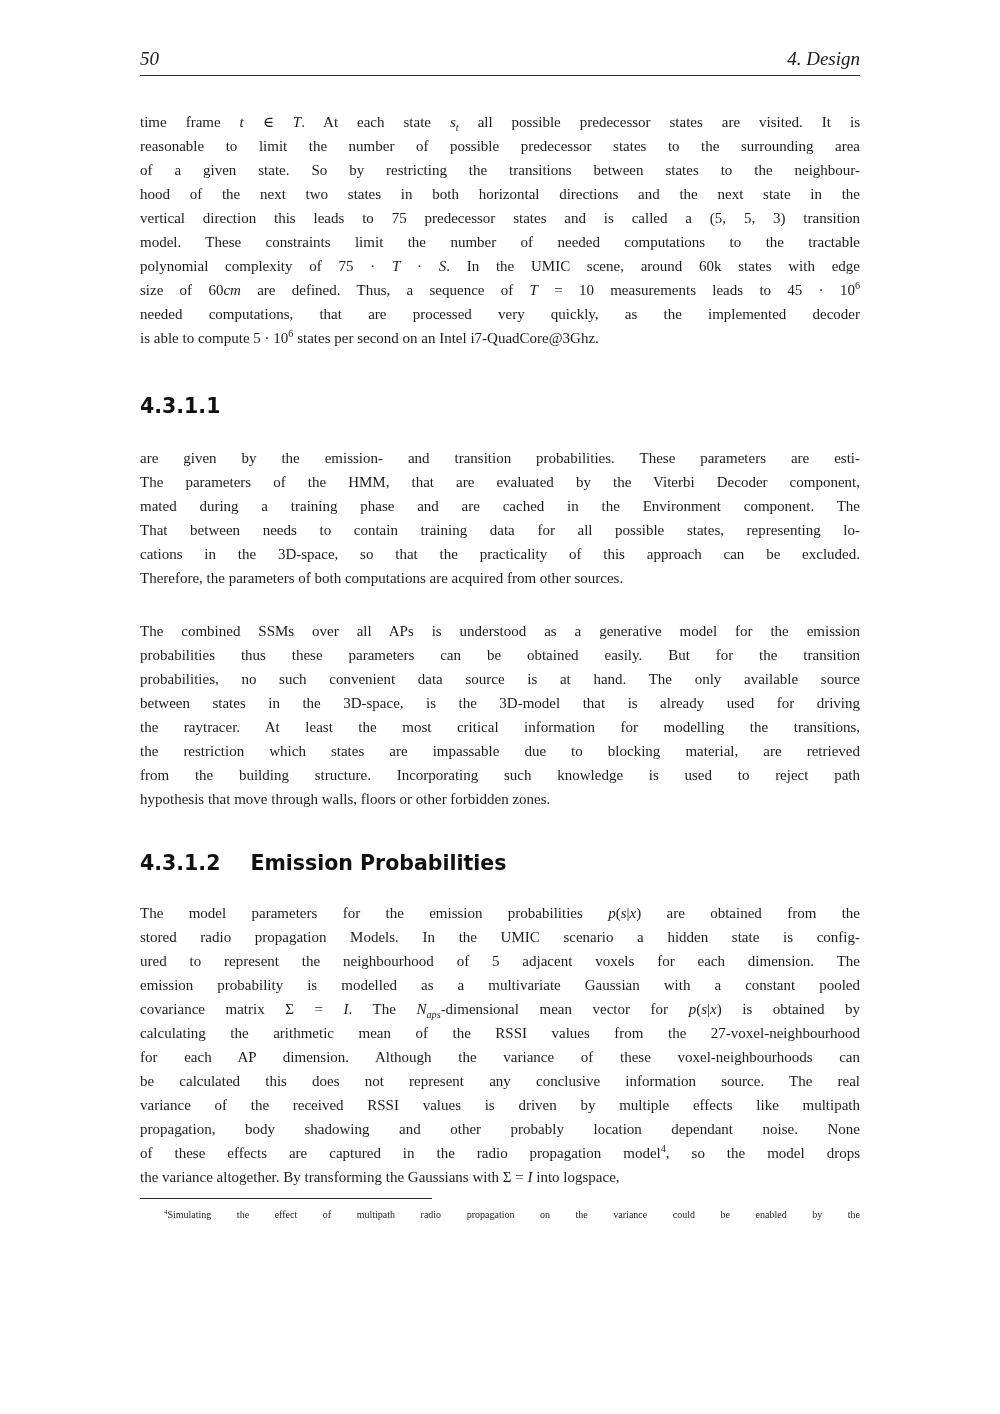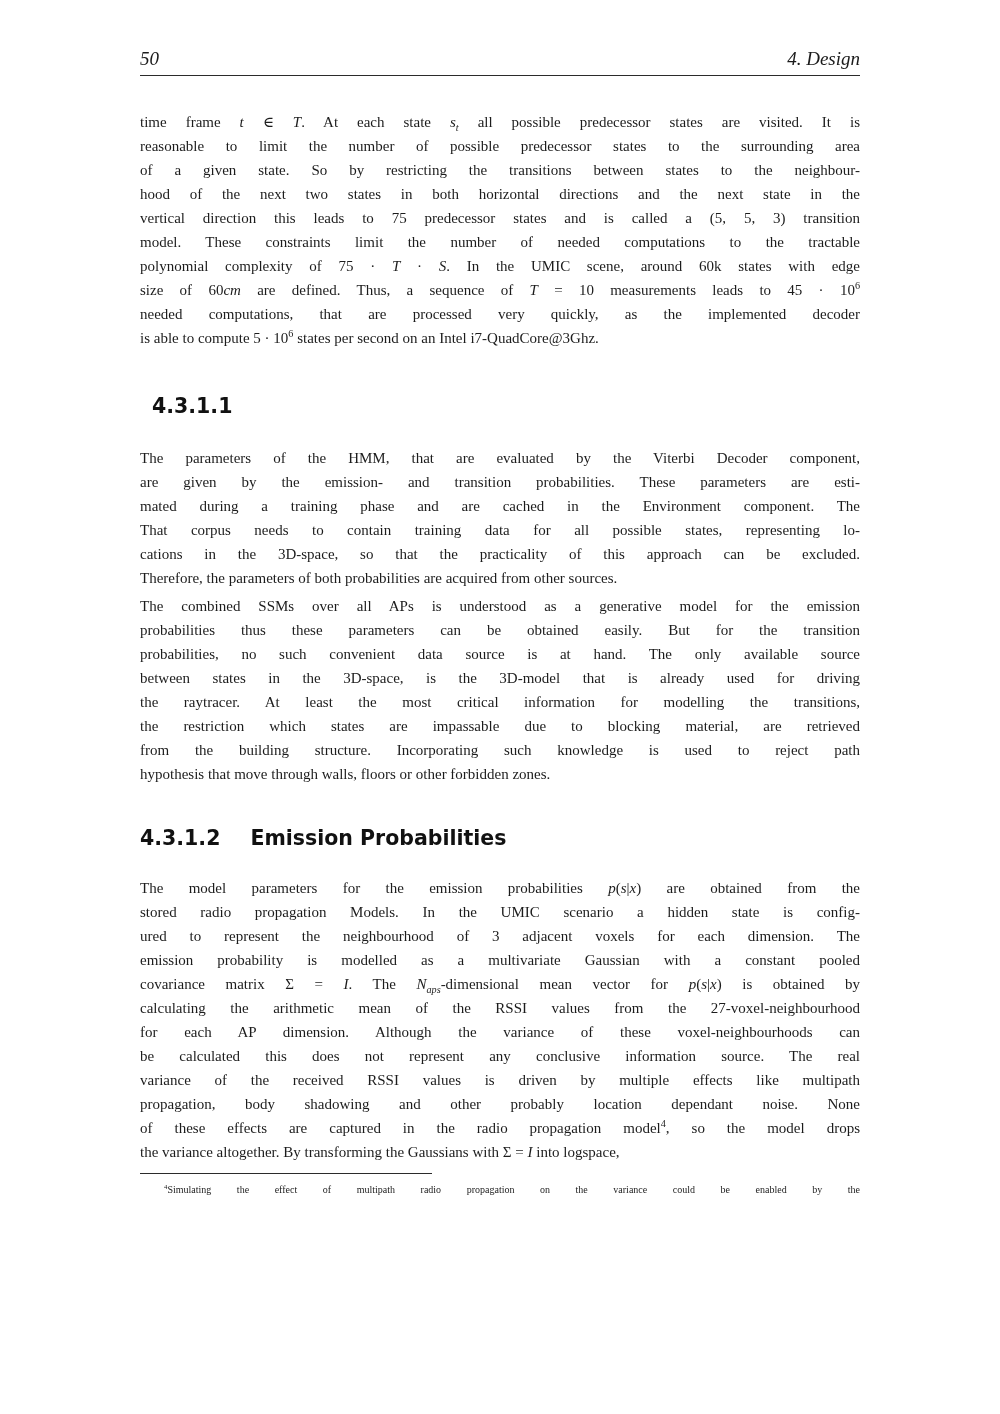--- a/index.html
+++ b/index.html
@@ -36,42 +36,42 @@
     margin-top: 5px;
   }
   
   .para {
     font-size: 15px;
     line-height: 24px;
     margin: 0;
     color: #1c1c1c;
   }
   .para-first { margin-top: 34px; }
-  .para + .para { margin-top: 4px; }
+  .para + .para { margin-top: 29px; }
   .jline {
     text-align: justify;
     text-align-last: justify;
   }
   .jline.last { text-align-last: auto; }
   .all-just .jline.last { text-align-last: justify; }
   sup { font-size: 68%; line-height: 0; }
   sub { font-size: 68%; line-height: 0; }
   i { font-style: italic; }
   
   .subsub {
     font-family: "DejaVu Sans", "Liberation Sans", sans-serif;
     font-weight: bold;
     font-size: 20.5px;
     line-height: 24px;
     color: #111111;
     display: flex;
     gap: 30px;
     margin: 0;
   }
-  .subsub-1 { margin: 44px 0 28px 12px; align-items: flex-end; }
+  .subsub-1 { margin: 44px 0 28px 0; align-items: flex-end; }
   .subsub-2 { margin: 40px 0 26px 0; }
   
   .fn-rule {
     width: 292px;
     border-top: 1px solid #2b2b2b;
     margin-top: 9px;
   }
   .footnote {
     margin-top: 5px;
     font-size: 10px;
@@ -106,26 +106,26 @@
         <div class="jline">size of 60<i>cm</i> are defined. Thus, a sequence of <i>T</i> = 10 measurements leads to 45 · 10<sup>6</sup></div>
         <div class="jline">needed computations, that are processed very quickly, as the implemented decoder</div>
         <div class="jline last">is able to compute 5 · 10<sup>6</sup> states per second on an Intel i7-QuadCore@3Ghz.</div>
       </div>
 
     <h3 class="subsub subsub-1">
       <span>4.3.1.1</span>
     </h3>
 
     <div class="para">
+        <div class="jline">are given by the emission- and transition probabilities. These parameters are esti-</div>
         <div class="jline">The parameters of the HMM, that are evaluated by the Viterbi Decoder component,</div>
-        <div class="jline">are given by the emission- and transition probabilities. These parameters are esti-</div>
         <div class="jline">mated during a training phase and are cached in the Environment component. The</div>
-        <div class="jline">That corpus needs to contain training data for all possible states, representing lo-</div>
+        <div class="jline">That between needs to contain training data for all possible states, representing lo-</div>
         <div class="jline">cations in the 3D-space, so that the practicality of this approach can be excluded.</div>
-        <div class="jline last">Therefore, the parameters of both probabilities are acquired from other sources.</div>
+        <div class="jline last">Therefore, the parameters of both computations are acquired from other sources.</div>
       </div>
 
     <div class="para">
         <div class="jline">The combined SSMs over all APs is understood as a generative model for the emission</div>
         <div class="jline">probabilities thus these parameters can be obtained easily. But for the transition</div>
         <div class="jline">probabilities, no such convenient data source is at hand. The only available source</div>
         <div class="jline">between states in the 3D-space, is the 3D-model that is already used for driving</div>
         <div class="jline">the raytracer. At least the most critical information for modelling the transitions,</div>
         <div class="jline">the restriction which states are impassable due to blocking material, are retrieved</div>
         <div class="jline">from the building structure. Incorporating such knowledge is used to reject path</div>
@@ -133,21 +133,21 @@
       </div>
 
     <h3 class="subsub subsub-2">
       <span>4.3.1.2</span>
       <span>Emission Probabilities</span>
     </h3>
 
     <div class="para">
         <div class="jline">The model parameters for the emission probabilities <i>p</i>(<i>s</i>|<i>x</i>) are obtained from the</div>
         <div class="jline">stored radio propagation Models. In the UMIC scenario a hidden state is config-</div>
-        <div class="jline">ured to represent the neighbourhood of 3 adjacent voxels for each dimension. The</div>
+        <div class="jline">ured to represent the neighbourhood of 5 adjacent voxels for each dimension. The</div>
         <div class="jline">emission probability is modelled as a multivariate Gaussian with a constant pooled</div>
         <div class="jline">covariance matrix Σ = <i>I</i>. The <i>N</i><sub><i>aps</i></sub>-dimensional mean vector for <i>p</i>(<i>s</i>|<i>x</i>) is obtained by</div>
         <div class="jline">calculating the arithmetic mean of the RSSI values from the 27-voxel-neighbourhood</div>
         <div class="jline">for each AP dimension. Although the variance of these voxel-neighbourhoods can</div>
         <div class="jline">be calculated this does not represent any conclusive information source. The real</div>
         <div class="jline">variance of the received RSSI values is driven by multiple effects like multipath</div>
         <div class="jline">propagation, body shadowing and other probably location dependant noise. None</div>
         <div class="jline">of these effects are captured in the radio propagation model<sup>4</sup>, so the model drops</div>
         <div class="jline last">the variance altogether. By transforming the Gaussians with Σ = <i>I</i> into logspace,</div>
       </div>

